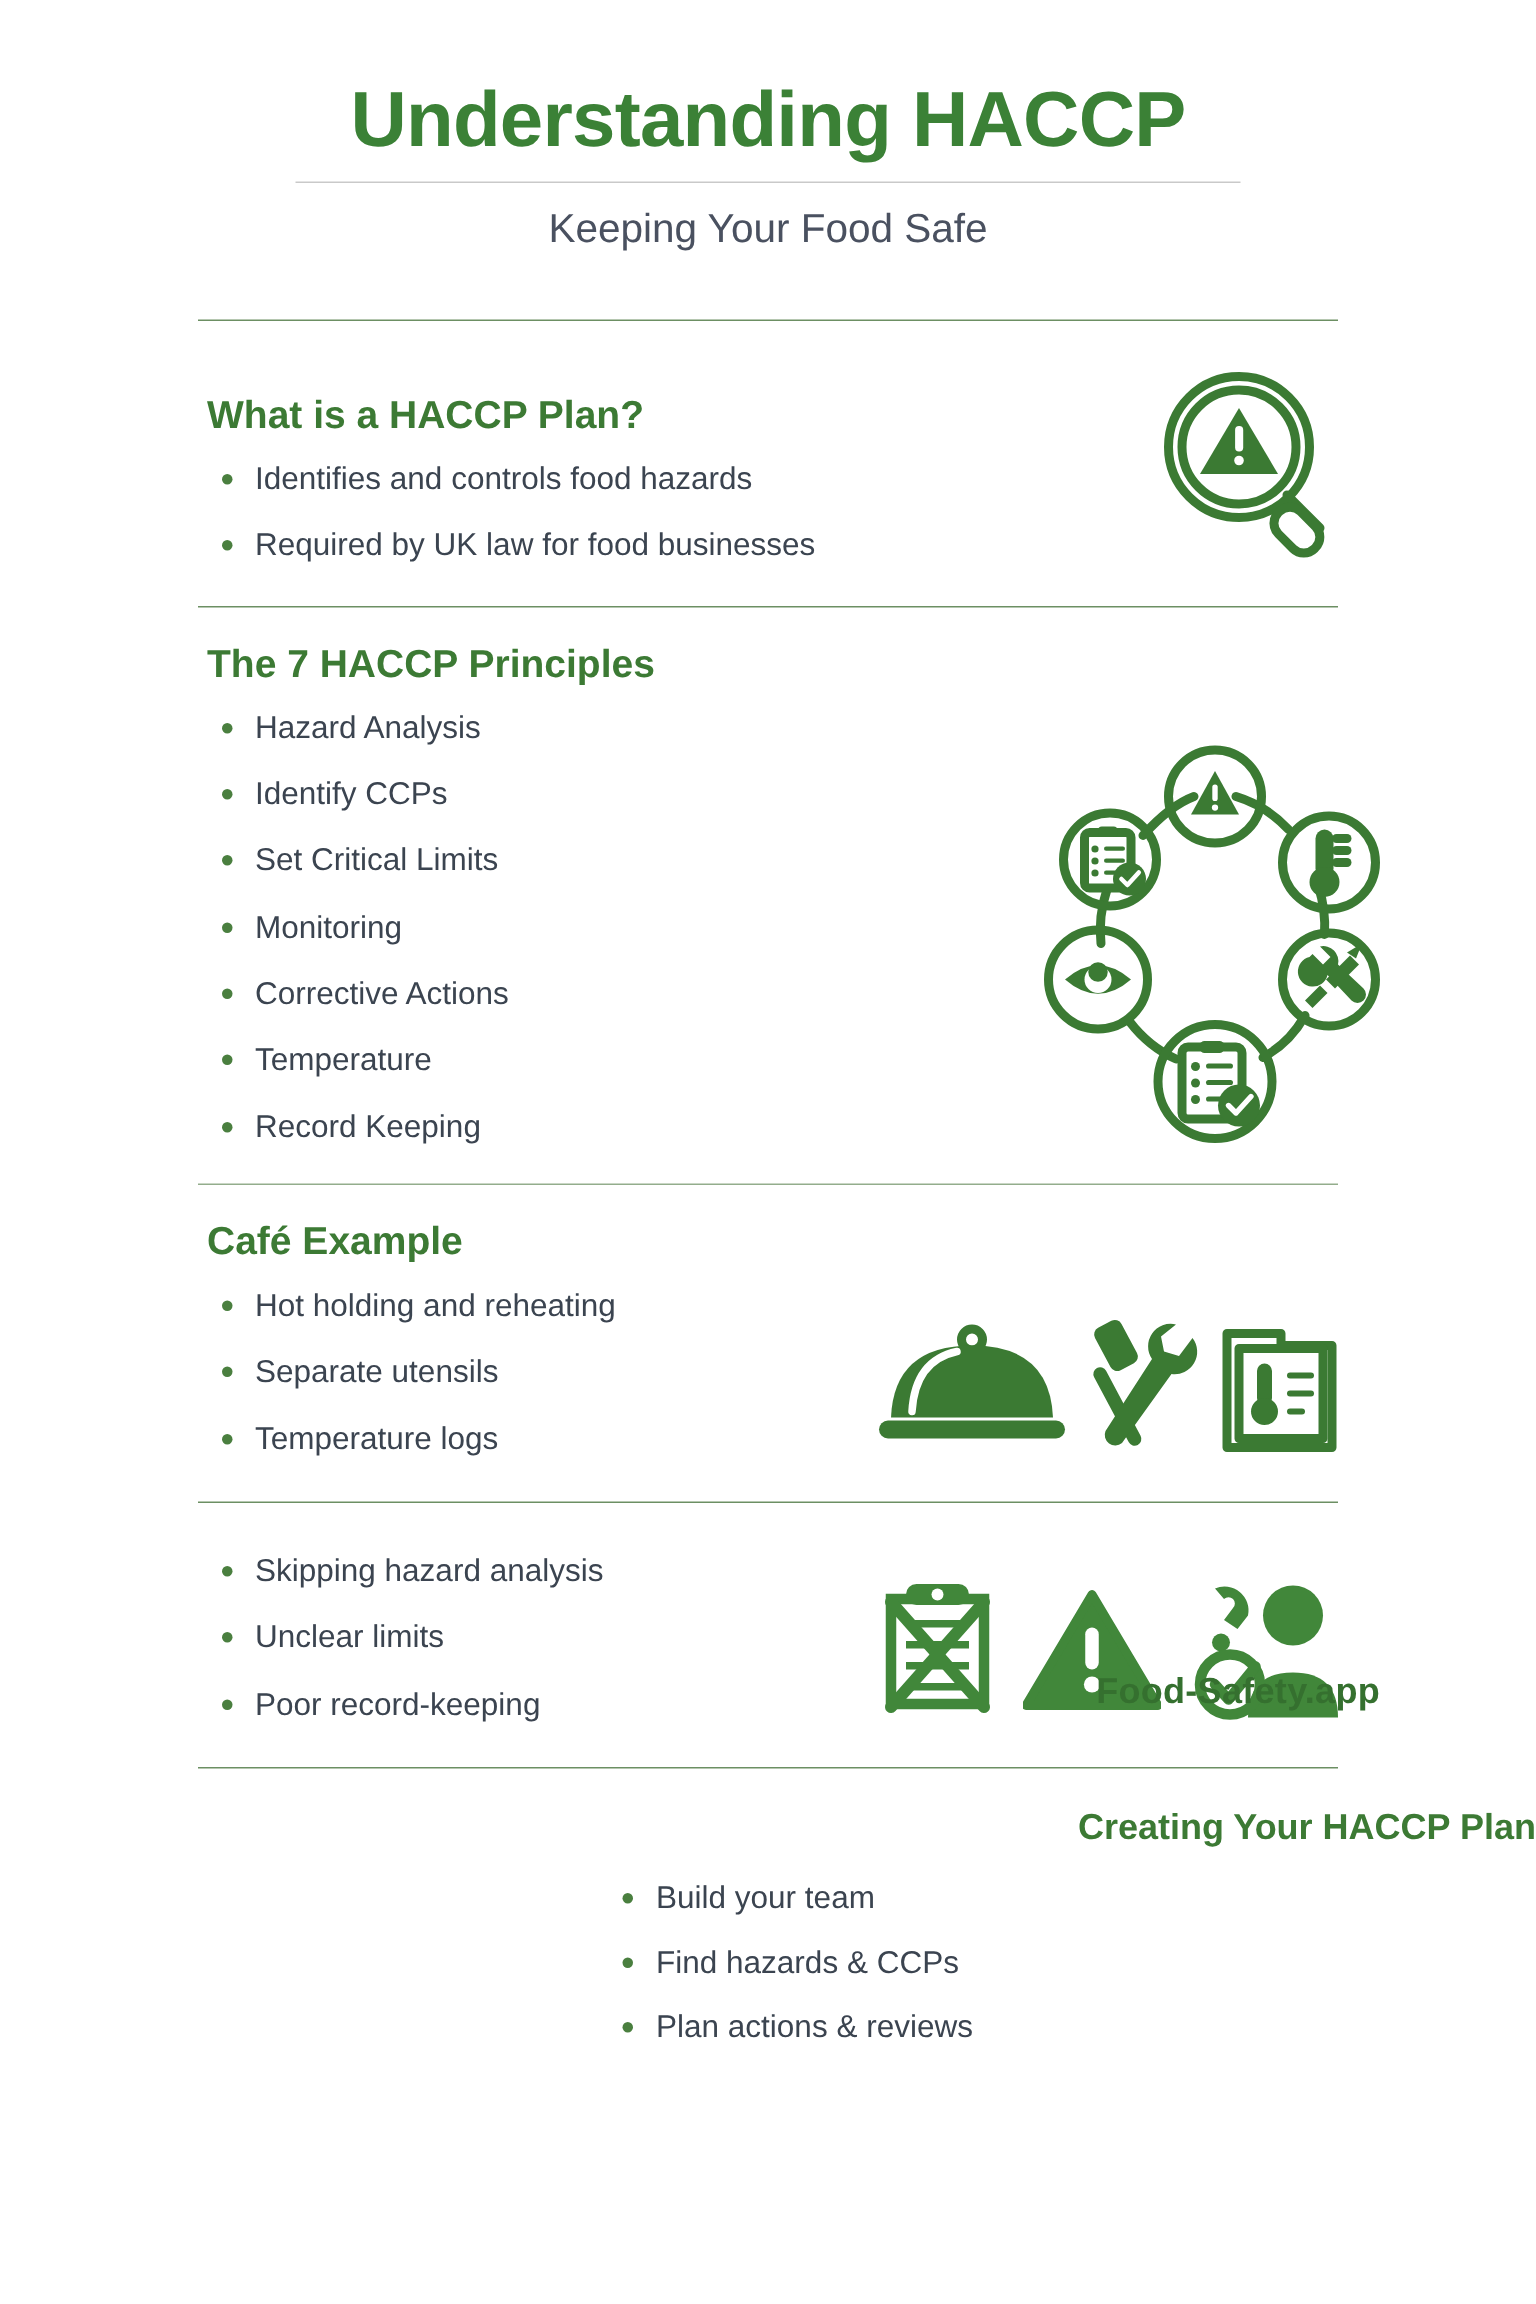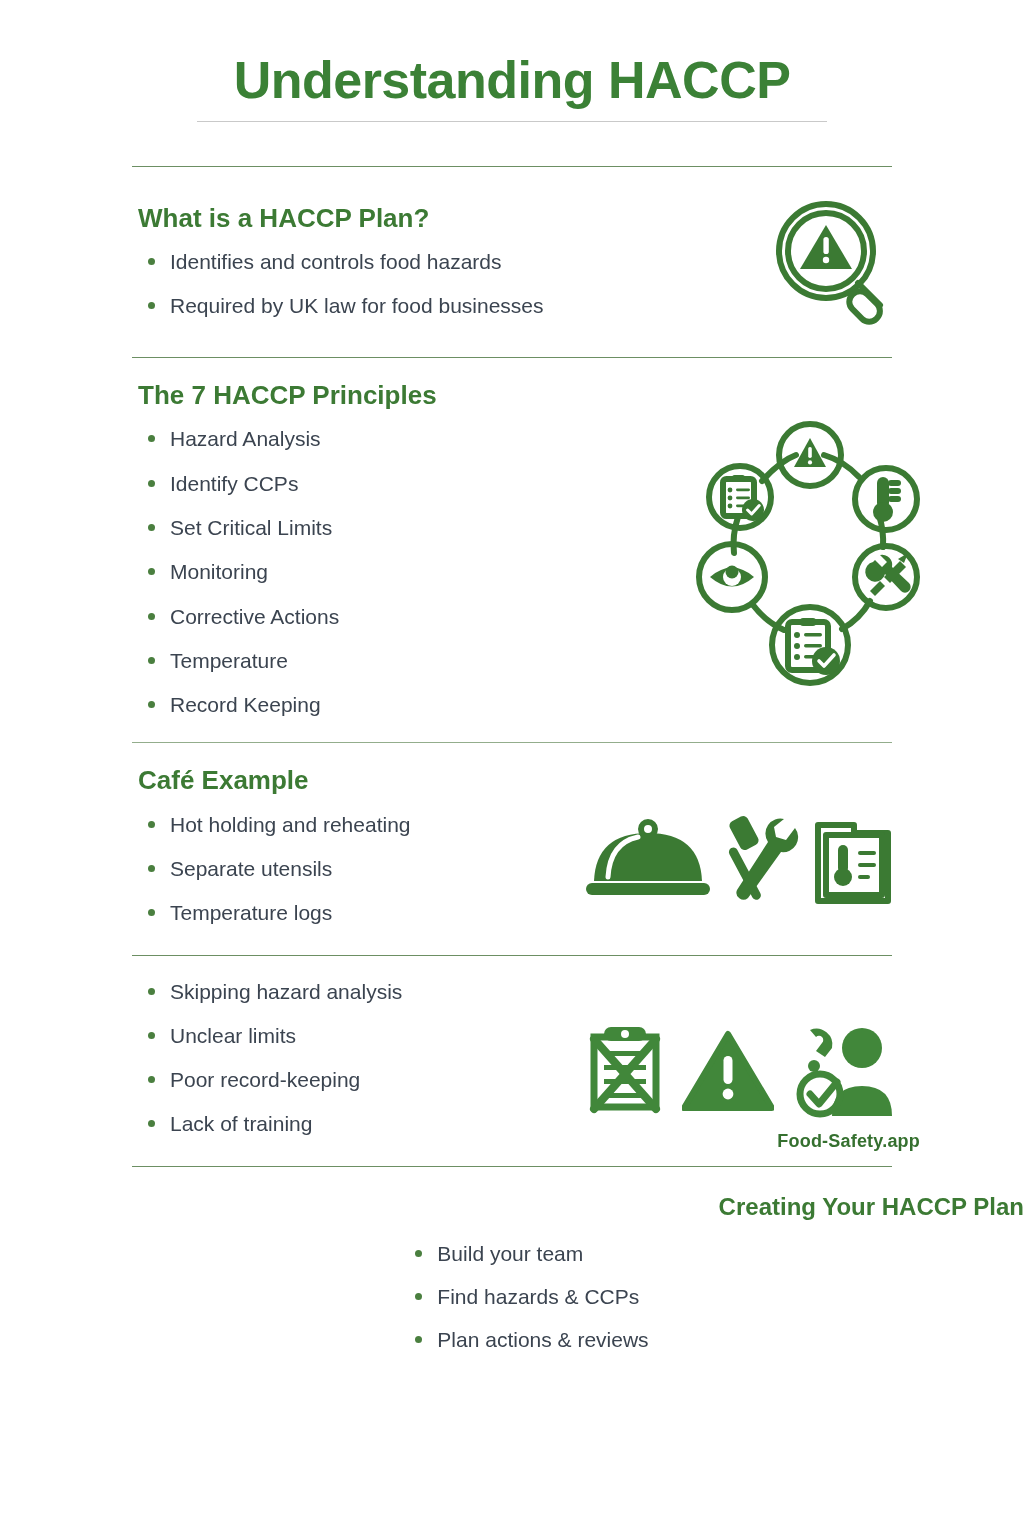--- a/index.html
+++ b/index.html
@@ -58,21 +58,21 @@
   .rule-pale { background: #93ad8c; }
 
   
   .section {
     position: relative;
     box-sizing: border-box;
     padding: 0 0 0 0;
   }
   .sec-inner {
     display: flex;
-    align-items: center;
+    align-items: flex-end;
     justify-content: space-between;
     padding-left: 138px;
     padding-right: 134px;
   }
   .sec-text { flex: 0 0 auto; }
   .sec-art {
     flex: 0 0 auto;
     display: flex;
     align-items: center;
     justify-content: center;
@@ -128,40 +128,41 @@
   #section-creating ul.bullets {
     display: inline-block;
     text-align: left;
     margin-left: 30px;
   }
   #section-creating ul.bullets li { margin-bottom: 16px; }
 
   .footer {
     position: absolute;
     right: 104px;
-    bottom: 32px;
-    font-size: 18px;
+    bottom: 42px;
+    font-size: 24px;
     font-weight: bold;
     color: #35702f;
     letter-spacing: 0.2px;
   }
 
   svg { display: block; }
   .sg-stroke { fill: none; stroke: #3b7a33; stroke-width: 6; stroke-linecap: round; stroke-linejoin: round; }
   .sg-fill { fill: #3b7a33; }
   .sg-fill-light { fill: #41873a; }
 </style>
 </head>
 <body>
 
 <div class="page">
 
   <div class="header">
     <h1 class="title">Understanding HACCP</h1>
     <div class="title-rule"></div>
+    <p class="subtitle">Keeping Your Food Safe</p>
   </div>
 
   <div class="rule" style="margin-top:44px;"></div>
 
   <div class="section" id="section-what">
     <div class="sec-inner" style="padding-right:120px;">
       <div class="sec-text">
         <h2 class="sec-heading">What is a HACCP Plan?</h2>
         <ul class="bullets">
           <li>
@@ -337,21 +338,20 @@
 
   <div class="rule" style="margin-top:28px;"></div>
 
   <div class="section" id="section-mistakes">
     <div class="sec-inner" style="padding-right:132px;">
       <div class="sec-text">
         <ul class="bullets">
           <li><span class="dot"></span><span>Skipping hazard analysis</span></li>
           <li><span class="dot"></span><span>Unclear limits</span></li>
           <li><span class="dot"></span><span>Poor record-keeping</span></li>
-          <li><span class="dot"></span><span>Lack of training</span></li>
         </ul>
       </div>
       <div class="sec-art" style="margin-top:28px; gap:18px;">
 
         <svg width="78" height="98" viewBox="0 0 78 98">
           <g class="sg-fill-light">
             <path d="M8 14 h62 v70 h-62 z" fill="none" stroke="#41873a" stroke-width="7"></path>
             <rect x="18" y="4" width="42" height="14" rx="7"></rect>
             <circle cx="39" cy="11" r="4" fill="#ffffff"></circle>
             <rect x="18" y="28" width="42" height="5"></rect>

